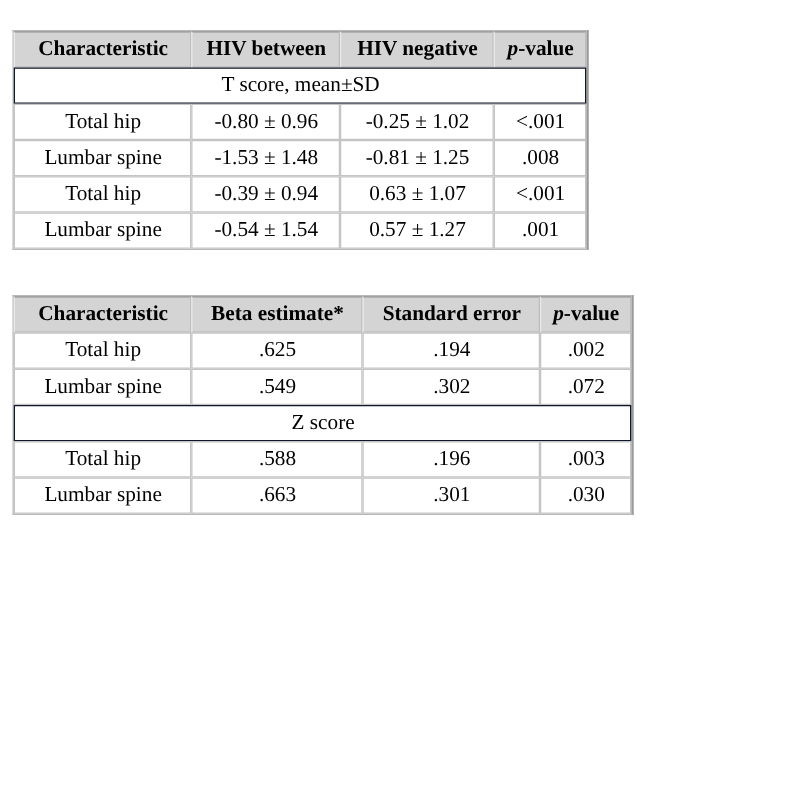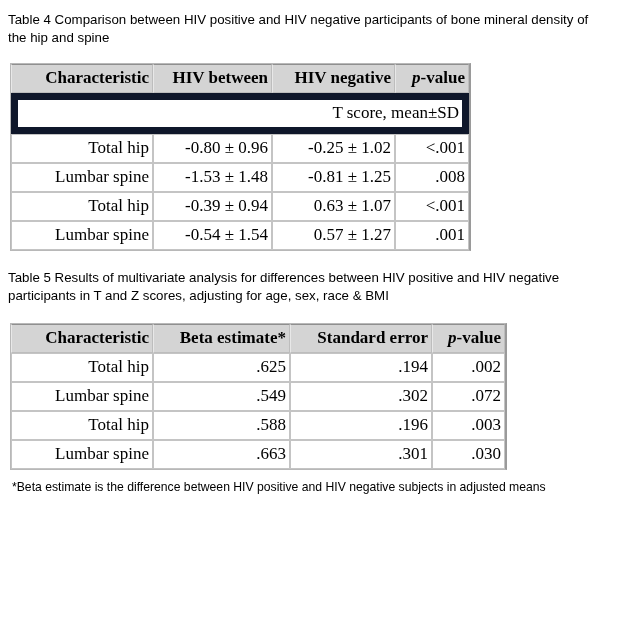--- a/index.html
+++ b/index.html
@@ -49,36 +49,36 @@
     margin-left: 4px;
     font-family: "Liberation Serif", serif;
     table-layout: fixed;
   }
   table.data td, table.data th {
     border: 1px solid #c4c4c4;
     padding: 2px 3px 3px 4px;
     font-size: 17px;
     line-height: 22px;
     height: 22px;
-    text-align: right;
+    text-align: center;
     vertical-align: middle;
     font-weight: normal;
     white-space: nowrap;
     overflow: hidden;
   }
   table.data thead th {
     background: #d4d4d4;
     font-weight: bold;
     border: 1px solid #bdbdbd;
     border-top-color: #8f8f8f;
     border-left-color: #e8e8e8;
     font-size: 17px;
   }
   table.data tr.section td {
-    border: 7px solid #0f172a;
+    border: 1px solid #0f172a;
   }
   .ital { font-style: italic; }
 
   
   table.t1 { width: 458px; }
   table.t1 col.c1 { width: 142px; }
   table.t1 col.c2 { width: 119px; }
   table.t1 col.c3 { width: 123px; }
   table.t1 col.c4 { width: 74px; }
 
@@ -96,21 +96,20 @@
     padding-left: 6px;
     margin-top: 5px;
     max-width: 610px;
   }
 </style>
 </head>
 <body>
 
 <div class="page">
 
-  <p class="caption caption-top">Table 4 Comparison between HIV positive and HIV negative participants of bone mineral density of the hip and spine</p>
 
   <div class="spacer-a"></div>
 
   <table class="data t1">
     <colgroup>
       <col class="c1">
         <col class="c2">
         <col class="c3">
         <col class="c4">
     </colgroup>
@@ -148,21 +147,20 @@
         <td>Lumbar spine</td>
         <td>-0.54 ± 1.54</td>
         <td>0.57 ± 1.27</td>
         <td>.001</td>
       </tr>
     </tbody>
   </table>
 
   <div class="spacer-b"></div>
 
-  <p class="caption">Table 5 Results of multivariate analysis for differences between HIV positive and HIV negative participants in T and Z scores, adjusting for age, sex, race &amp; BMI</p>
 
   <div class="spacer-c"></div>
 
   <table class="data t2">
     <colgroup>
       <col class="c1">
         <col class="c2">
         <col class="c3">
         <col class="c4">
     </colgroup>
@@ -180,32 +178,34 @@
         <td>.625</td>
         <td>.194</td>
         <td>.002</td>
       </tr>
       <tr>
         <td>Lumbar spine</td>
         <td>.549</td>
         <td>.302</td>
         <td>.072</td>
       </tr>
+      <tr class="section">
+        <td colspan="4">Z score</td>
+      </tr>
       <tr>
         <td>Total hip</td>
         <td>.588</td>
         <td>.196</td>
         <td>.003</td>
       </tr>
       <tr>
         <td>Lumbar spine</td>
         <td>.663</td>
         <td>.301</td>
         <td>.030</td>
       </tr>
     </tbody>
   </table>
 
   <div class="spacer-d"></div>
 
-  <p class="footnote">*Beta estimate is the difference between HIV positive and HIV negative subjects in adjusted means</p>
 
 </div>
 
 </body></html>

